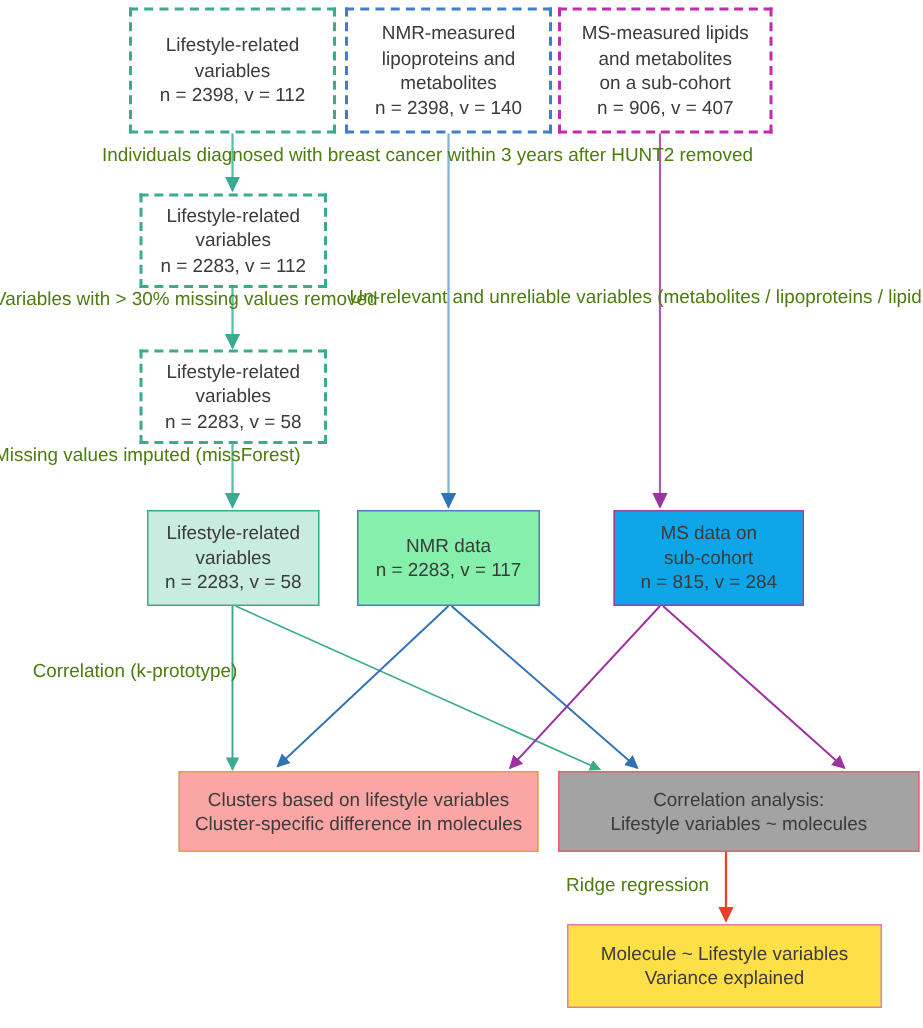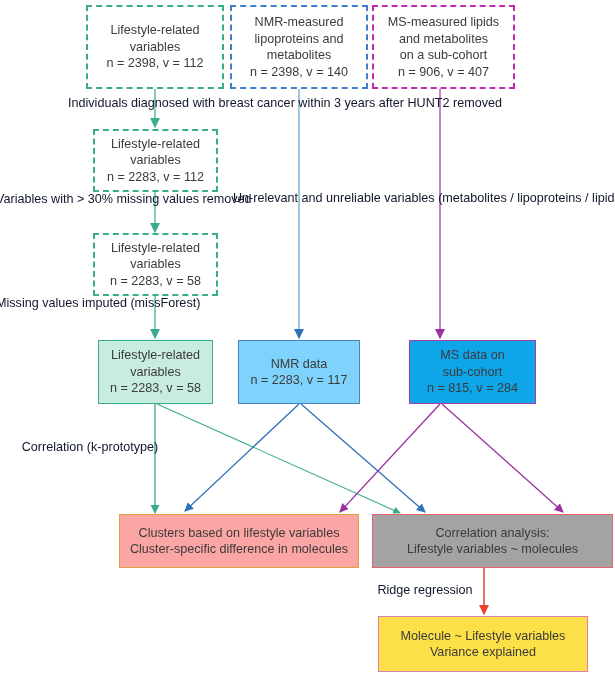--- a/index.html
+++ b/index.html
@@ -43,21 +43,21 @@
     padding: 2px 4px;
   }
   .node .line { display: block; white-space: nowrap; }
   .dashed { border-style: dashed; border-width: 2px; background: transparent; }
   .solid  { border-style: solid;  border-width: 1.4px; }
 
   .label {
     position: absolute;
     font-size: 12.6px;
     line-height: 16.5px;
-    color: #0f172a;
+    color: #4d7c0f;
     text-align: center;
     white-space: nowrap;
   }
 </style>
 </head>
 <body>
 
 <div id="canvas">
 
   <svg class="edges" viewBox="0 0 615 685">
@@ -151,21 +151,21 @@
     <span class="line">Missing values imputed</span>
     <span class="line">(missForest)</span>
   </div>
 
   <div class="node solid" style="left:98px; top:340px; width:115px; height:64px; border-color:#3aab8f; background:#c9ece0;">
     <span class="line">Lifestyle-related</span>
     <span class="line">variables</span>
     <span class="line">n = 2283, v = 58</span>
   </div>
 
-  <div class="node solid" style="left:238px; top:340px; width:122px; height:64px; border-color:#4a7fc1; background:#7dd3fc;">
+  <div class="node solid" style="left:238px; top:340px; width:122px; height:64px; border-color:#4a7fc1; background:#86efac;">
     <span class="line">NMR data</span>
     <span class="line">n = 2283, v = 117</span>
   </div>
 
   <div class="node solid" style="left:378px; top:340px; width:127px; height:64px; border-color:#a33fa8; background:#0ea5e9;margin-left:31px;">
     <span class="line">MS data on</span>
     <span class="line">sub-cohort</span>
     <span class="line">n = 815, v = 284</span>
   </div>
 

